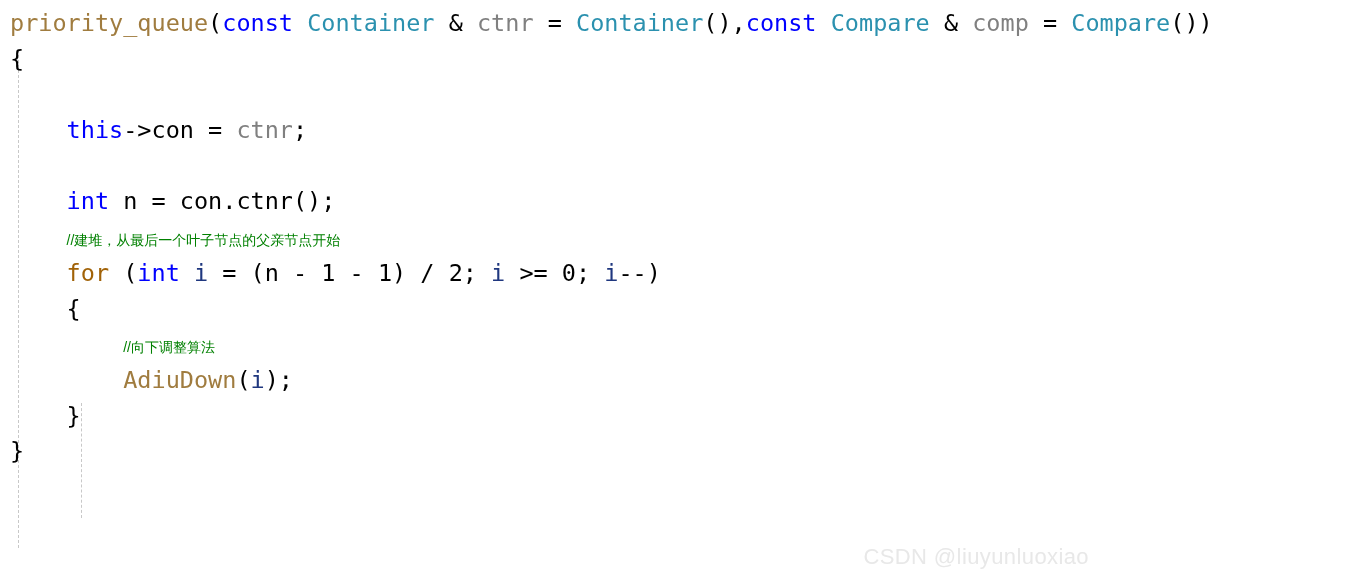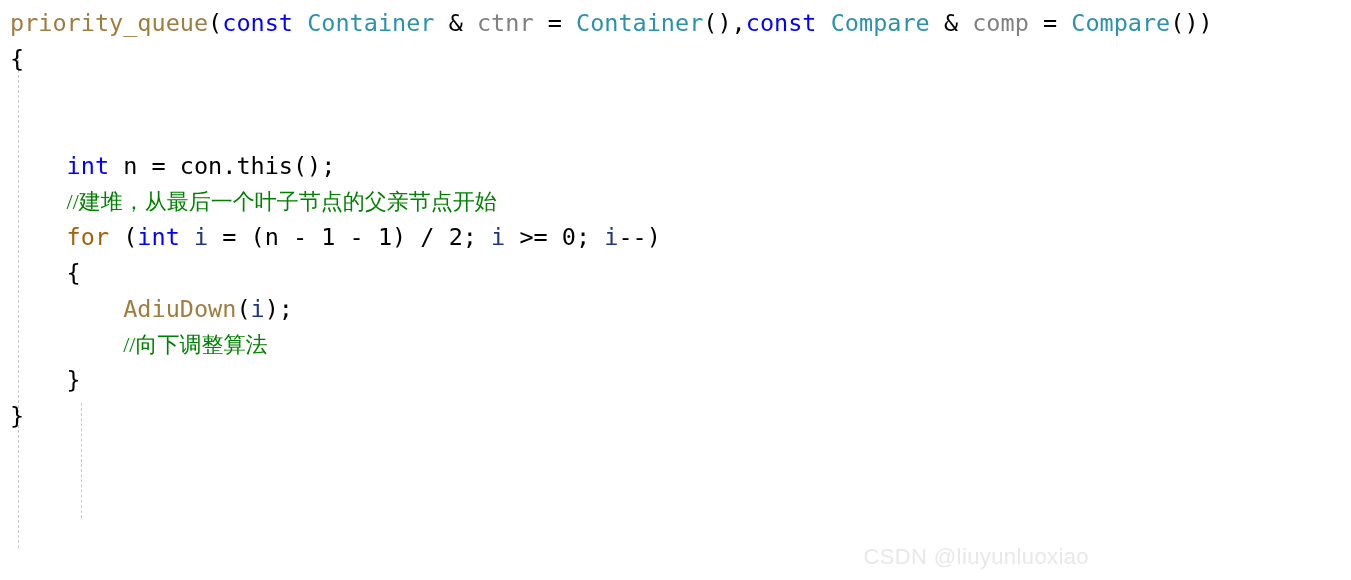--- a/index.html
+++ b/index.html
@@ -59,22 +59,22 @@
   .t-keyword  { color: #0000ff; }
   .t-control  { color: #a16207; }
   .t-type     { color: #2b91af; }
   .t-func     { color: #a07c3f; }
   .t-param    { color: #808080; }
   .t-local    { color: #1f377f; }
   .t-comment  { color: #008000; }
 
   
   .cjk {
-    font-family: Liberation Serif, serif;
-    font-size: 22px;
+    font-family: Liberation Sans, sans-serif;
+    font-size: 14px;
   }
 
   
   #watermark {
     position: absolute;
     right: 14px;
     bottom: 10px;
     font-family: "Liberation Sans", sans-serif;
     font-size: 22px;
     color: #e8e8e8;
@@ -87,26 +87,27 @@
 
 <div id="code-editor">
 
   <div class="indent-guide" id="indent-guide-1"></div>
   <div class="indent-guide" id="indent-guide-2"></div>
 
   <div id="code-lines">
       <div class="code-line"><span class="seg t-func">priority_queue</span><span class="seg t-plain">(</span><span class="seg t-keyword">const</span><span class="seg t-plain"> </span><span class="seg t-type">Container</span><span class="seg t-plain"> &amp; </span><span class="seg t-param">ctnr</span><span class="seg t-plain"> = </span><span class="seg t-type">Container</span><span class="seg t-plain">(),</span><span class="seg t-keyword">const</span><span class="seg t-plain"> </span><span class="seg t-type">Compare</span><span class="seg t-plain"> &amp; </span><span class="seg t-param">comp</span><span class="seg t-plain"> = </span><span class="seg t-type">Compare</span><span class="seg t-plain">())</span></div>
       <div class="code-line"><span class="seg t-plain">{</span></div>
       <div class="code-line"><span class="seg t-plain"> </span></div>
+      <div class="code-line"><span class="seg t-plain">    </span><span class="seg t-keyword">this</span><span class="seg t-plain">-&gt;con = </span><span class="seg t-param">ctnr</span><span class="seg t-plain">;</span></div>
       <div class="code-line"><span class="seg t-plain"> </span></div>
-      <div class="code-line"><span class="seg t-plain">    </span><span class="seg t-keyword">int</span><span class="seg t-plain"> n = con.this();</span></div>
+      <div class="code-line"><span class="seg t-plain">    </span><span class="seg t-keyword">int</span><span class="seg t-plain"> n = con.ctnr();</span></div>
       <div class="code-line"><span class="seg t-plain">    </span><span class="seg t-comment cjk">//建堆，从最后一个叶子节点的父亲节点开始</span></div>
       <div class="code-line"><span class="seg t-plain">    </span><span class="seg t-control">for</span><span class="seg t-plain"> (</span><span class="seg t-keyword">int</span><span class="seg t-plain"> </span><span class="seg t-local">i</span><span class="seg t-plain"> = (n - 1 - 1) / 2; </span><span class="seg t-local">i</span><span class="seg t-plain"> &gt;= 0; </span><span class="seg t-local">i</span><span class="seg t-plain">--)</span></div>
       <div class="code-line"><span class="seg t-plain">    {</span></div>
+      <div class="code-line"><span class="seg t-plain">        </span><span class="seg t-comment cjk">//向下调整算法</span></div>
       <div class="code-line"><span class="seg t-plain">        </span><span class="seg t-func">AdiuDown</span><span class="seg t-plain">(</span><span class="seg t-local">i</span><span class="seg t-plain">);</span></div>
-      <div class="code-line"><span class="seg t-plain">        </span><span class="seg t-comment cjk">//向下调整算法</span></div>
       <div class="code-line"><span class="seg t-plain">    }</span></div>
       <div class="code-line"><span class="seg t-plain">}</span></div>
     </div>
 
   <div id="watermark">CSDN @liuyunluoxiao</div>
 
 </div>
 
 </body></html>

